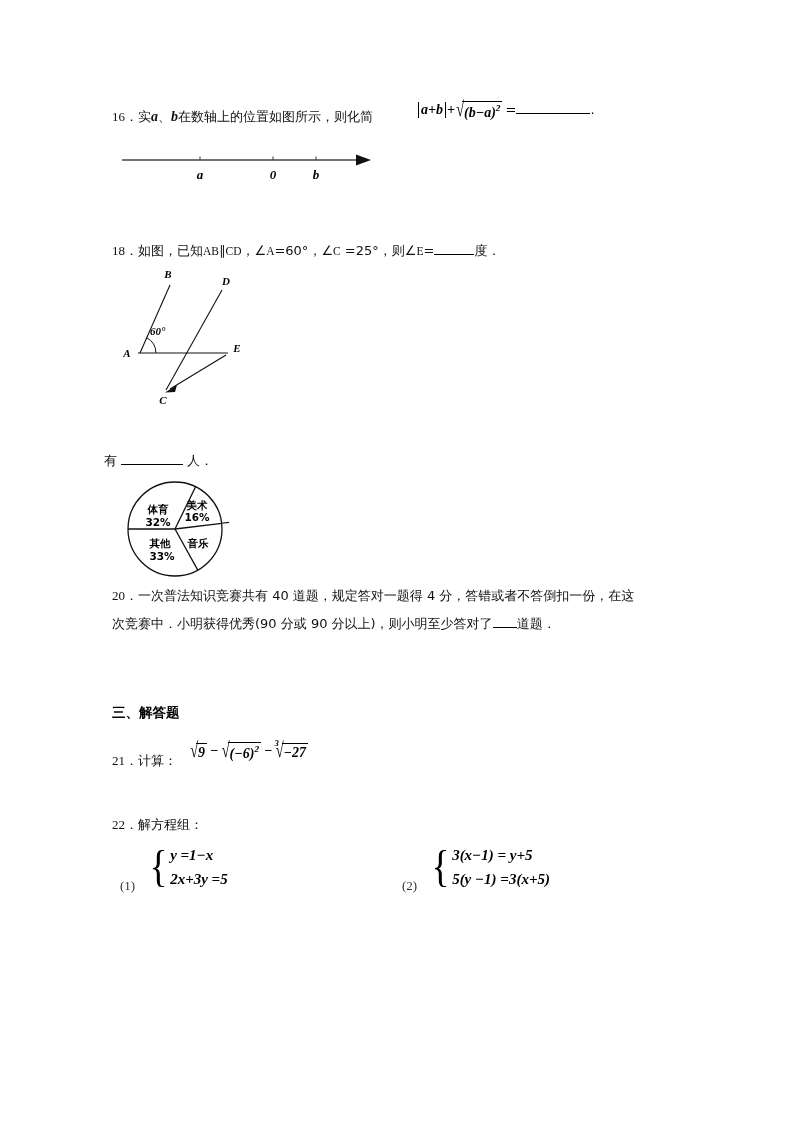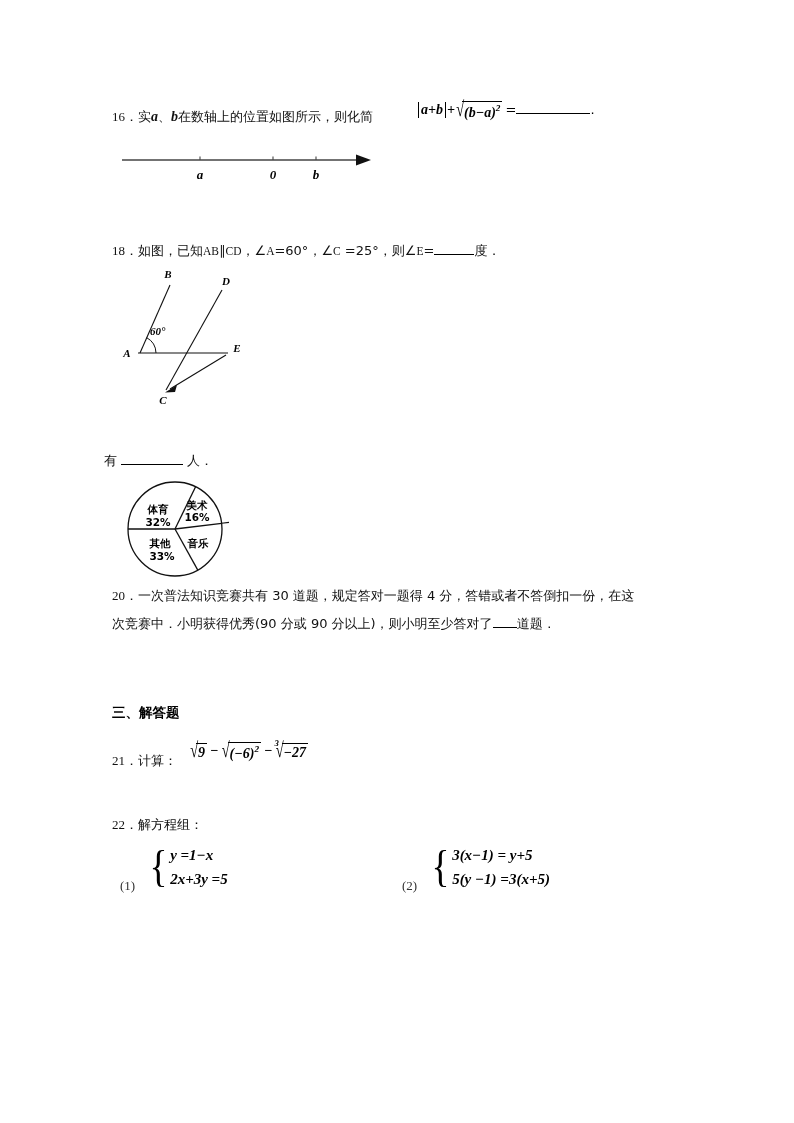--- a/index.html
+++ b/index.html
@@ -217,21 +217,21 @@
       <text x="79" y="45" text-anchor="middle" style="font-family:'DejaVu Sans',sans-serif; font-size:10.5px; font-weight:bold;">16%</text>
 
       <text x="80" y="71" text-anchor="middle" style="font-family:'DejaVu Sans',sans-serif; font-size:10.5px; font-weight:bold;">音乐</text>
 
       <text x="42" y="71" text-anchor="middle" style="font-family:'DejaVu Sans',sans-serif; font-size:10.5px; font-weight:bold;">其他</text>
       <text x="44" y="84" text-anchor="middle" style="font-family:'DejaVu Sans',sans-serif; font-size:10.5px; font-weight:bold;">33%</text>
     </svg>
   </div>
 
   <div class="q" style="left:112px; top:583px;">
-    <span class="qnum">20．</span><span class="cn">一次普法知识竞赛共有 30 道题，规定答对一题得 4 分，答错或者不答倒扣一份，在这</span>
+    <span class="qnum">20．</span><span class="cn">一次普法知识竞赛共有 40 道题，规定答对一题得 4 分，答错或者不答倒扣一份，在这</span>
   </div>
   <div class="q" style="left:112px; top:611px;">
     <span class="cn">次竞赛中．小明获得优秀(90 分或 90 分以上)，则小明至少答对了</span><span class="blank" style="width:24px; height:13px;"></span><span class="cn">道题．</span>
   </div>
 
   <div class="sec-head" style="left:112px; top:704px;">三、解答题</div>
 
   <div class="q" style="left:112px; top:748px;">
     <span class="qnum">21．</span><span class="cn">计算：</span>
   </div>

